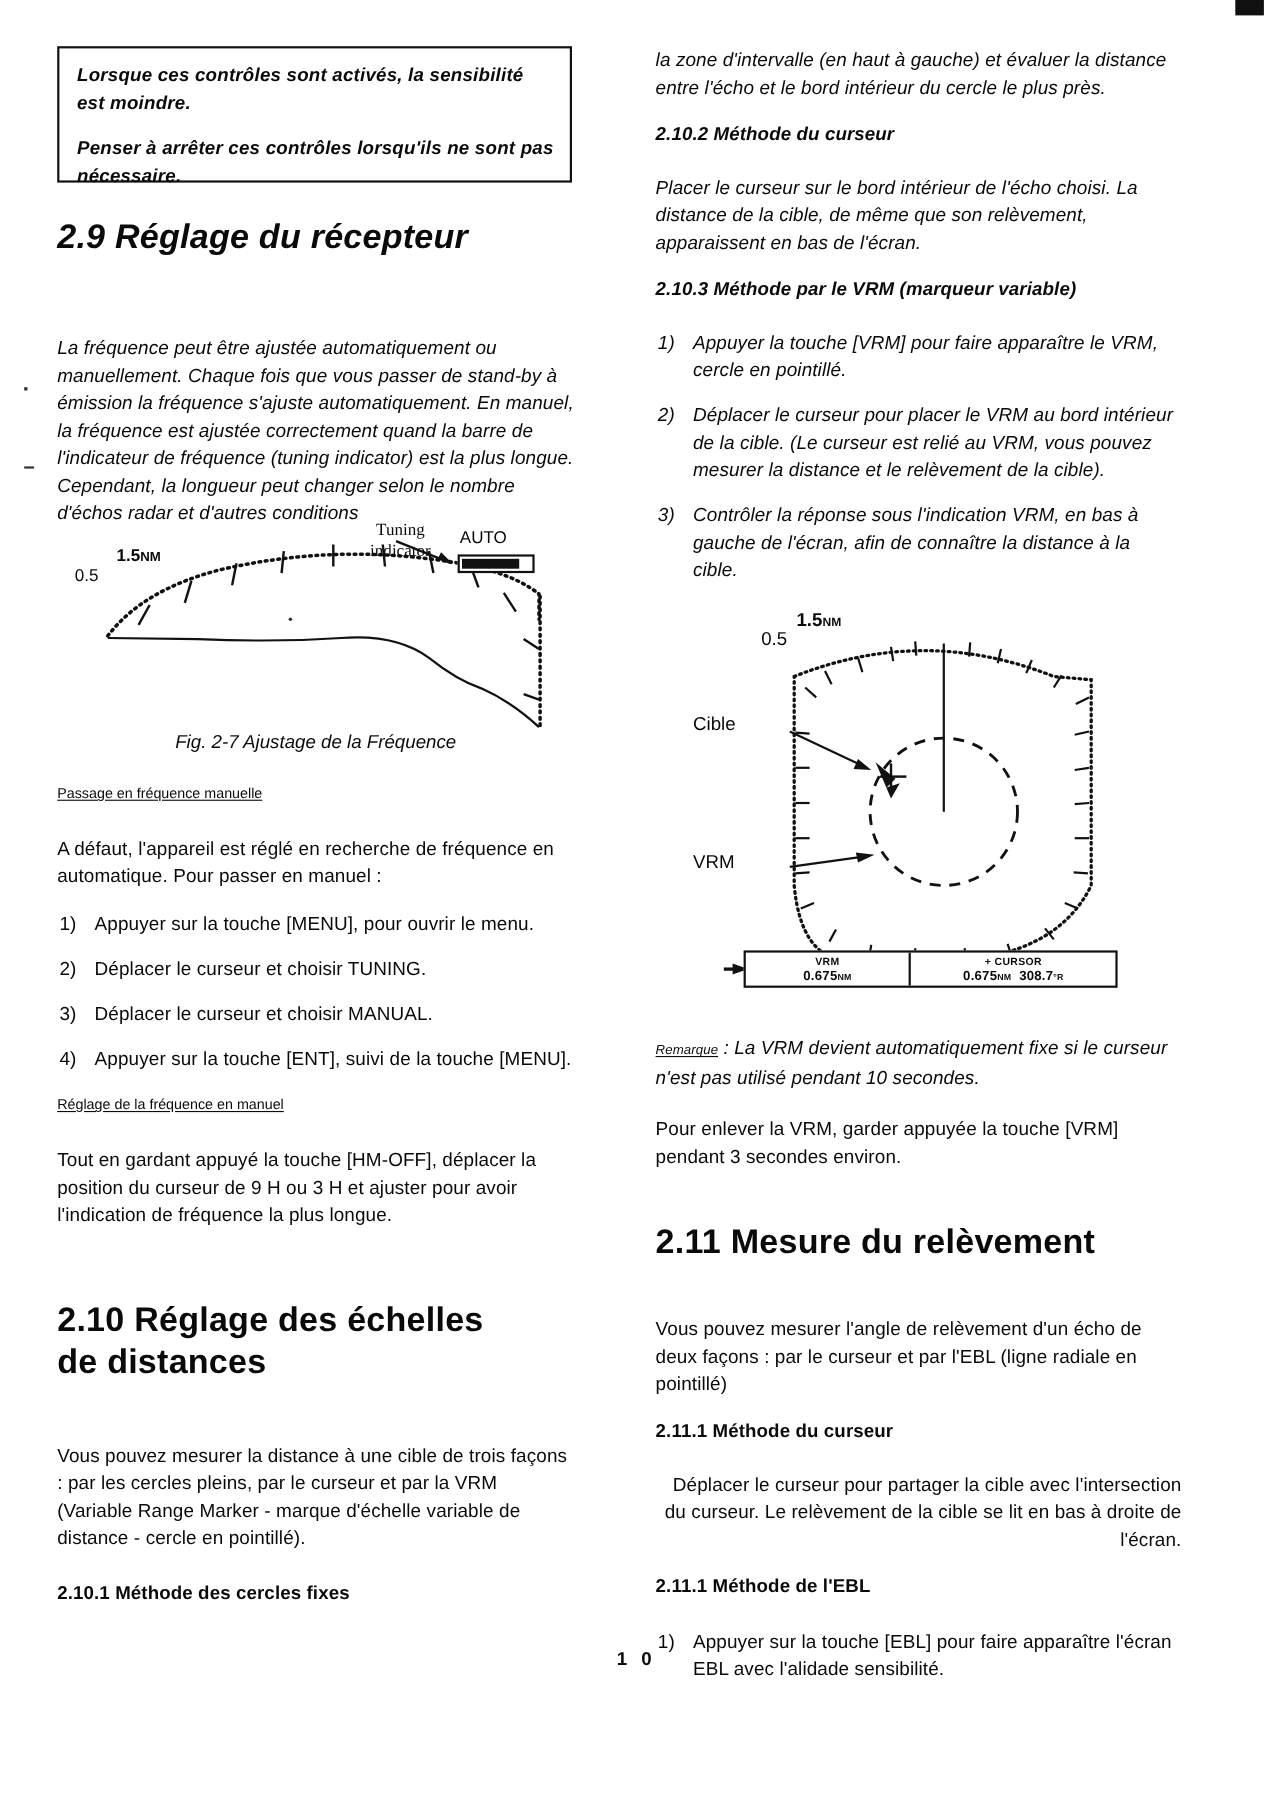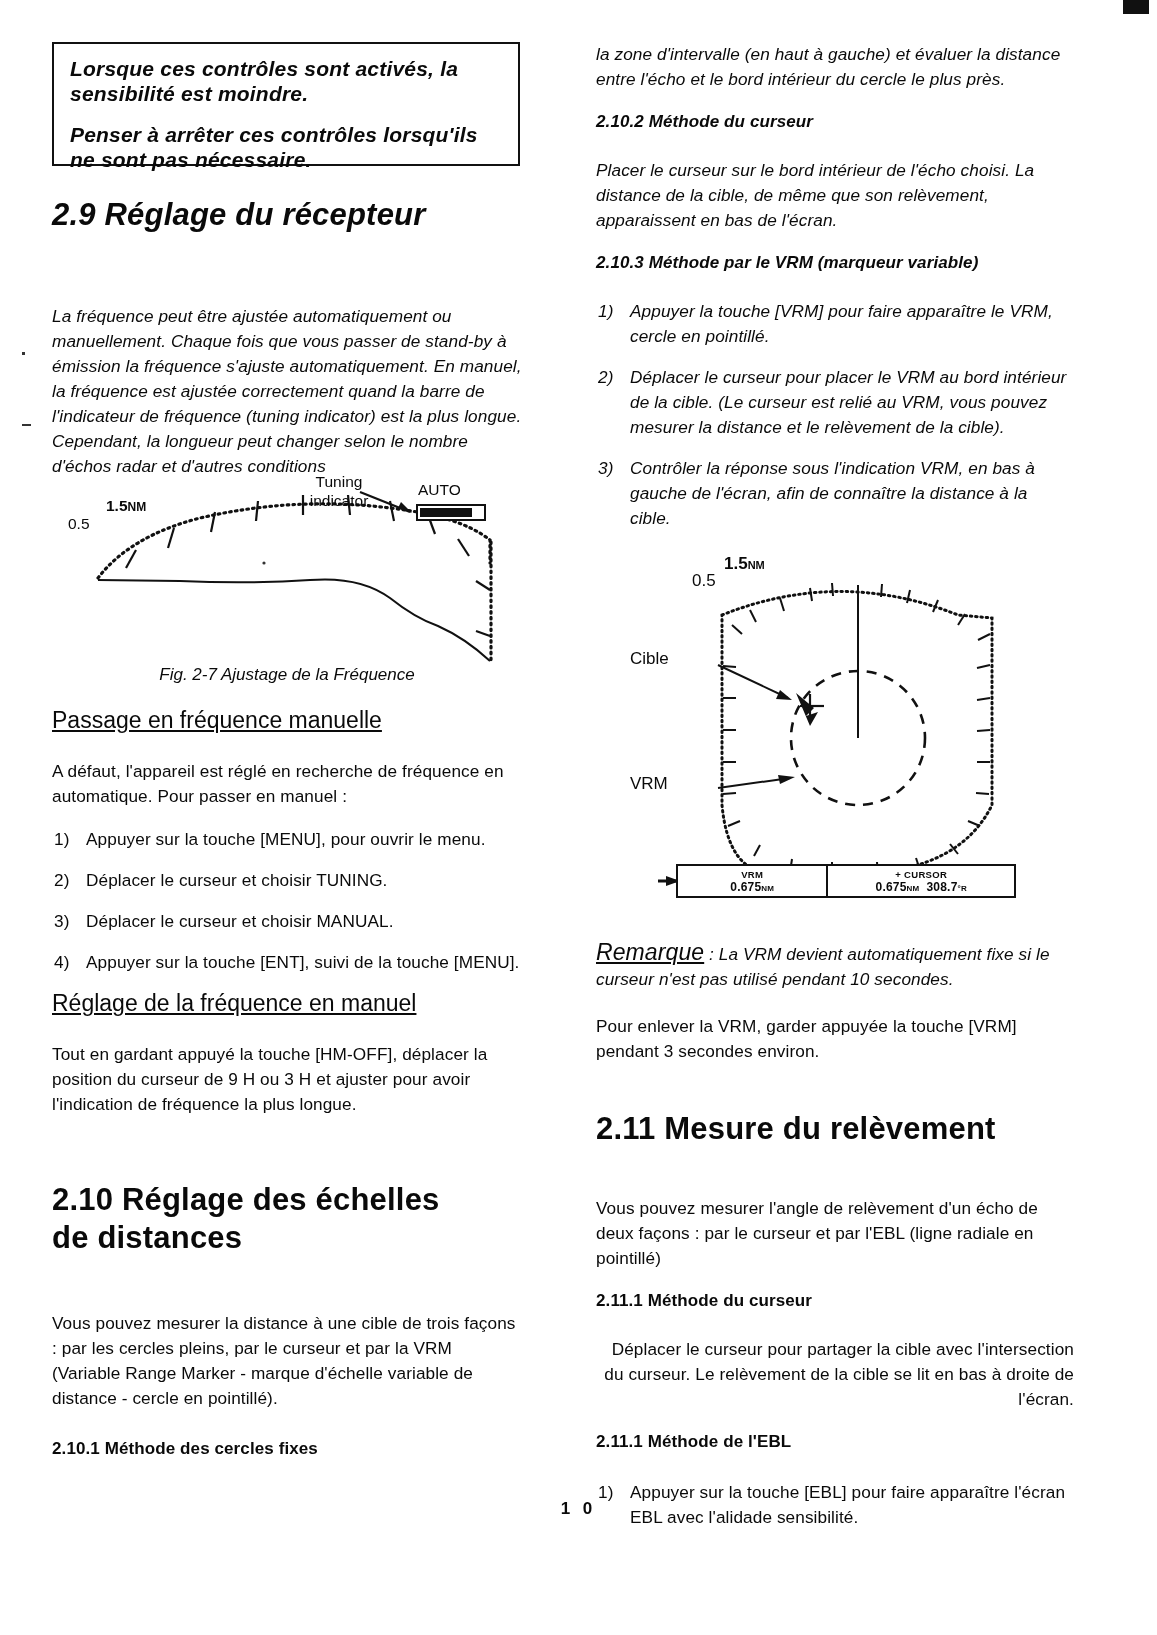--- a/index.html
+++ b/index.html
@@ -26,21 +26,21 @@
   .para{margin:0 0 18px 0;}
   .h1{
     font-size:31px;font-weight:bold;line-height:38px;
     letter-spacing:.2px;margin:0;
   }
   .h3{
     font-size:17px;font-weight:bold;line-height:24px;margin:0;
     letter-spacing:.1px;
   }
   .uline{
-    font-size:23px;line-height:25px;
+    font-size:13px;line-height:25px;
     text-decoration:underline;text-underline-offset:2px;
   }
   .ital{font-style:italic;}
   .caption{
     font-style:italic;font-size:17px;text-align:center;line-height:24px;
   }
 
   
   ol.steps{list-style:none;margin:0;padding:0;}
   ol.steps > li{
@@ -49,31 +49,31 @@
   }
   ol.steps > li .mk{position:absolute;left:2px;top:0;}
 
   
   .warnbox{
     position:absolute;left:52px;top:42px;width:468px;height:124px;
     border:2px solid #111;box-sizing:border-box;
     padding:12px 14px 0 16px;
   }
   .warnbox p{
-    font-style:italic;font-weight:bold;font-size:21px;line-height:25px;
+    font-style:italic;font-weight:bold;font-size:17px;line-height:25px;
     margin:0 0 16px 0;letter-spacing:.2px;
   }
 
   
   .fig27{position:absolute;left:60px;top:468px;width:470px;height:205px;}
   .fig27 .lab{position:absolute;font-size:15.5px;line-height:19px;}
   .lab-05{left:8px;top:46px;font-size:15px;}
   .lab-15{left:46px;top:28px;font-weight:bold;font-size:19px;}
   .lab-15 sub{font-size:12px;font-weight:bold;vertical-align:baseline;}
-  .lab-tune{left:231px;top:4px;text-align:center;width:96px;line-height:21px;font-size:16.5px;}
+  .lab-tune{left:256px;top:4px;text-align:center;width:96px;line-height:21px;font-size:16.5px;font-family:Liberation Serif, serif;}
   .lab-auto{left:358px;top:12px;font-size:16px;}
   .tune-bar{
     position:absolute;left:356px;top:36px;width:70px;height:17px;
     border:2px solid #111;box-sizing:border-box;background:#fff;padding:2px;
   }
   .tune-bar i{display:block;height:100%;width:84%;background:#111;}
 
   
   .fig28{position:absolute;left:620px;top:530px;width:440px;height:360px;}
   .fig28 .lab{position:absolute;font-size:17px;line-height:22px;}
@@ -304,21 +304,21 @@
       <div class="cell">
         <span class="hd">+ CURSOR</span>
         <span class="vl"><b>0.675</b><sub>NM</sub>&nbsp;&nbsp;<b>308.7</b><sup>°R</sup></span>
       </div>
     </div>
   </div>
 
 
   <div style="position:absolute;left:596px;top:940px;width:478px;">
 
-    <p class="para ital"><span class="uline ital" style="font-size:23px;">Remarque</span><span> : La VRM devient automatiquement fixe si le curseur n'est pas utilisé pendant 10 secondes.</span></p>
+    <p class="para ital"><span class="uline ital" style="font-size:12px;">Remarque</span><span> : La VRM devient automatiquement fixe si le curseur n'est pas utilisé pendant 10 secondes.</span></p>
 
     <p class="para" style="margin-top:22px;">Pour enlever la VRM, garder appuyée la touche [VRM] pendant 3 secondes environ.</p>
 
     <h1 class="h1" style="margin-top:46px;">2.11 Mesure du relèvement</h1>
 
     <p class="para" style="margin-top:48px;">Vous pouvez mesurer l'angle de relèvement d'un écho de deux façons : par le curseur et par l'EBL (ligne radiale en pointillé)</p>
 
     <h3 class="h3" style="margin-top:8px;">2.11.1 Méthode du curseur</h3>
 
     <p class="para" style="margin-top:24px;text-align:right;">Déplacer le curseur pour partager la cible avec l'intersection du curseur. Le relèvement de la cible se lit en bas à droite de l'écran.</p>

